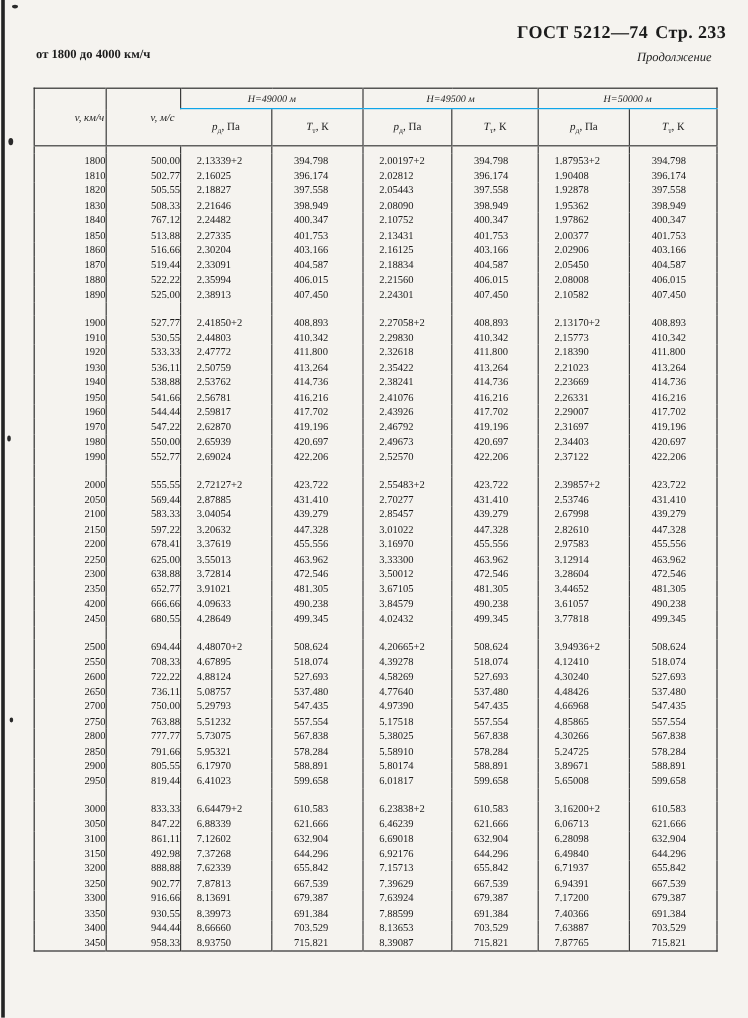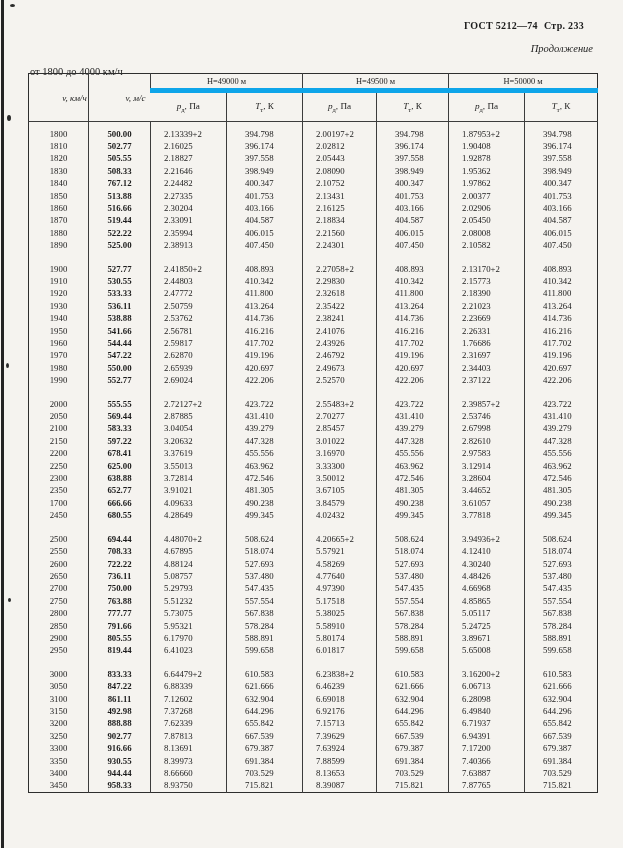--- a/index.html
+++ b/index.html
@@ -13,42 +13,42 @@
   }
   .page { position:absolute; inset:0; }
 
   .edge-strip { position:absolute; left:1px; top:0; width:3px; height:848px; background:#232323; }
   .speck { position:absolute; background:#2a2a2a; border-radius:50%; }
   .sp1 { left:7px; top:115px; width:4px; height:6px; }
   .sp2 { left:6px; top:363px; width:3px; height:5px; }
   .sp3 { left:8px; top:598px; width:3px; height:4px; }
   .sp4 { left:10px; top:4px; width:5px; height:3px; }
 
-  .doc-header { position:absolute; top:20px; right:39px; font-size:10px; font-weight:bold; letter-spacing:0.3px; white-space:nowrap; }
+  .doc-header { position:absolute; top:20px; right:18px; font-size:15px; font-weight:bold; letter-spacing:0.3px; white-space:nowrap; }
   .doc-header .pagenum { margin-left:6px; }
   .continuation { position:absolute; top:43px; right:30px; font-style:italic; font-size:10.5px;text-align:right; }
-  .range { position:absolute; top:66px; left:30px; font-size:10.5px; }
+  .range { position:absolute; top:40px; left:30px; font-size:10.5px;font-weight:bold; }
 
   table.data-table {
     position:absolute; left:28px; top:73px; width:569px;
     border-collapse:collapse; table-layout:fixed;
     border:1.4px solid #2e2e2e;
   }
   th, td { border-left:1px solid #3c3c3c; font-weight:normal; white-space:nowrap; overflow:hidden; }
   th:first-child, td:first-child { border-left:none; }
 
-  thead .ghead { height:17px; border-bottom:5px solid #0ea5e9; font-size:8.4px; text-align:center; vertical-align:middle; }
+  thead .ghead { height:17px; border-bottom:1px solid #0ea5e9; font-size:8.4px; text-align:center; vertical-align:middle; font-style:italic; }
   thead .sub-row th { height:31px; border-bottom:1px solid #3c3c3c; font-size:9.2px; text-align:center; vertical-align:middle; }
   thead .vhead { border-bottom:1px solid #3c3c3c; font-size:9px; vertical-align:middle; font-style:italic;padding-left:32px; }
   thead sub { font-size:6.5px; }
   thead i { font-style:italic; }
 
   tbody td { height:12.4px; line-height:12.4px; font-size:8.8px; }
-  tbody td.c0 { text-align:center; }
-  tbody td.c1 { text-align:center;font-weight:bold; }
+  tbody td.c0 { text-align:right; }
+  tbody td.c1 { text-align:right; }
   tbody td.c2, tbody td.c4, tbody td.c6 { padding-left:13px; text-align:left; }
   tbody td.c3, tbody td.c5, tbody td.c7 { padding-left:18px; text-align:left; }
   tbody tr.spacer td { height:11px; }
   tbody tr.topgap td { height:6px; }
 </style>
 </head>
 <body>
 
 <div class="page">
   <div class="edge-strip"></div>
@@ -272,21 +272,21 @@
           <td class="c6">2.26331</td>
           <td class="c7">416.216</td>
         </tr>
         <tr>
           <td class="c0">1960</td>
           <td class="c1">544.44</td>
           <td class="c2">2.59817</td>
           <td class="c3">417.702</td>
           <td class="c4">2.43926</td>
           <td class="c5">417.702</td>
-          <td class="c6">1.76686</td>
+          <td class="c6">2.29007</td>
           <td class="c7">417.702</td>
         </tr>
         <tr>
           <td class="c0">1970</td>
           <td class="c1">547.22</td>
           <td class="c2">2.62870</td>
           <td class="c3">419.196</td>
           <td class="c4">2.46792</td>
           <td class="c5">419.196</td>
           <td class="c6">2.31697</td>
@@ -396,21 +396,21 @@
           <td class="c0">2350</td>
           <td class="c1">652.77</td>
           <td class="c2">3.91021</td>
           <td class="c3">481.305</td>
           <td class="c4">3.67105</td>
           <td class="c5">481.305</td>
           <td class="c6">3.44652</td>
           <td class="c7">481.305</td>
         </tr>
         <tr>
-          <td class="c0">1700</td>
+          <td class="c0">4200</td>
           <td class="c1">666.66</td>
           <td class="c2">4.09633</td>
           <td class="c3">490.238</td>
           <td class="c4">3.84579</td>
           <td class="c5">490.238</td>
           <td class="c6">3.61057</td>
           <td class="c7">490.238</td>
         </tr>
         <tr>
           <td class="c0">2450</td>
@@ -440,21 +440,21 @@
           <td class="c4">4.20665+2</td>
           <td class="c5">508.624</td>
           <td class="c6">3.94936+2</td>
           <td class="c7">508.624</td>
         </tr>
         <tr>
           <td class="c0">2550</td>
           <td class="c1">708.33</td>
           <td class="c2">4.67895</td>
           <td class="c3">518.074</td>
-          <td class="c4">5.57921</td>
+          <td class="c4">4.39278</td>
           <td class="c5">518.074</td>
           <td class="c6">4.12410</td>
           <td class="c7">518.074</td>
         </tr>
         <tr>
           <td class="c0">2600</td>
           <td class="c1">722.22</td>
           <td class="c2">4.88124</td>
           <td class="c3">527.693</td>
           <td class="c4">4.58269</td>
@@ -492,21 +492,21 @@
           <td class="c6">4.85865</td>
           <td class="c7">557.554</td>
         </tr>
         <tr>
           <td class="c0">2800</td>
           <td class="c1">777.77</td>
           <td class="c2">5.73075</td>
           <td class="c3">567.838</td>
           <td class="c4">5.38025</td>
           <td class="c5">567.838</td>
-          <td class="c6">5.05117</td>
+          <td class="c6">4.30266</td>
           <td class="c7">567.838</td>
         </tr>
         <tr>
           <td class="c0">2850</td>
           <td class="c1">791.66</td>
           <td class="c2">5.95321</td>
           <td class="c3">578.284</td>
           <td class="c4">5.58910</td>
           <td class="c5">578.284</td>
           <td class="c6">5.24725</td>

